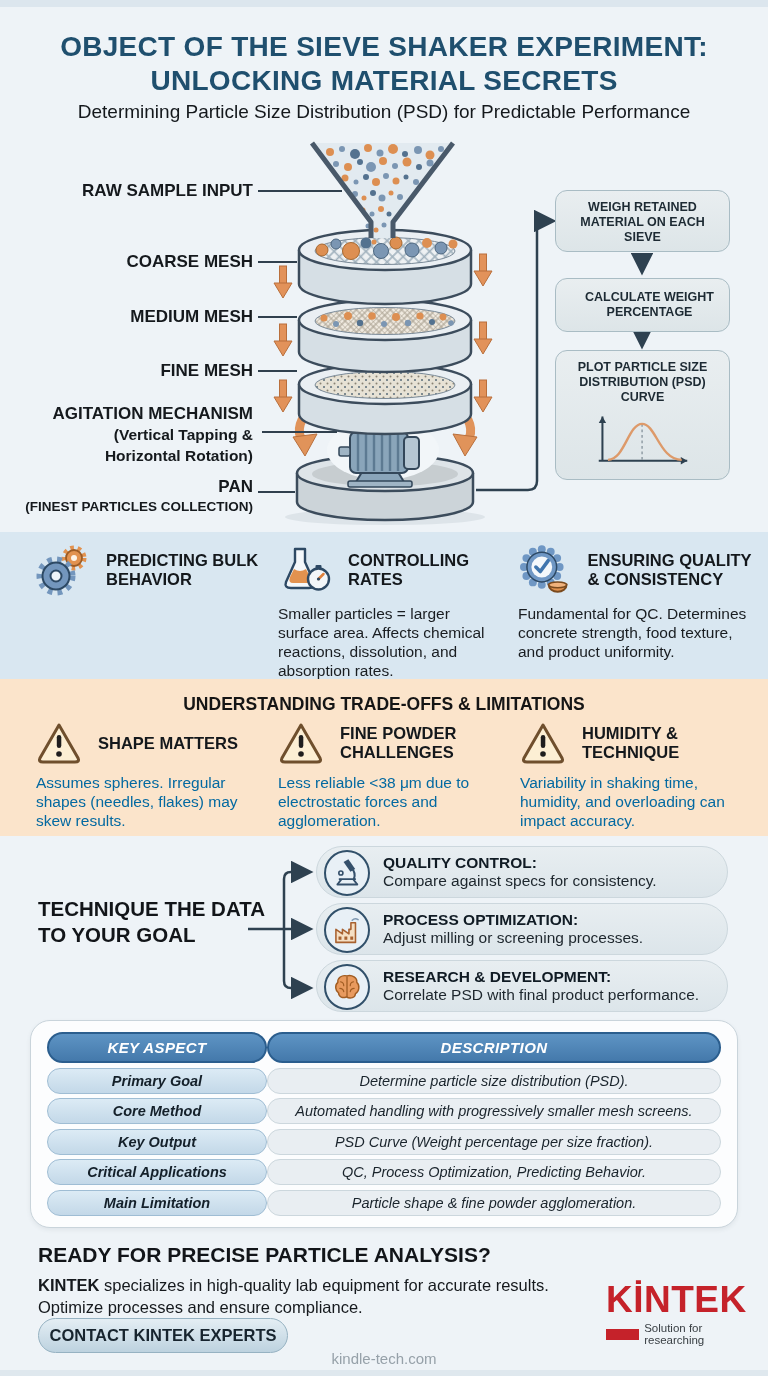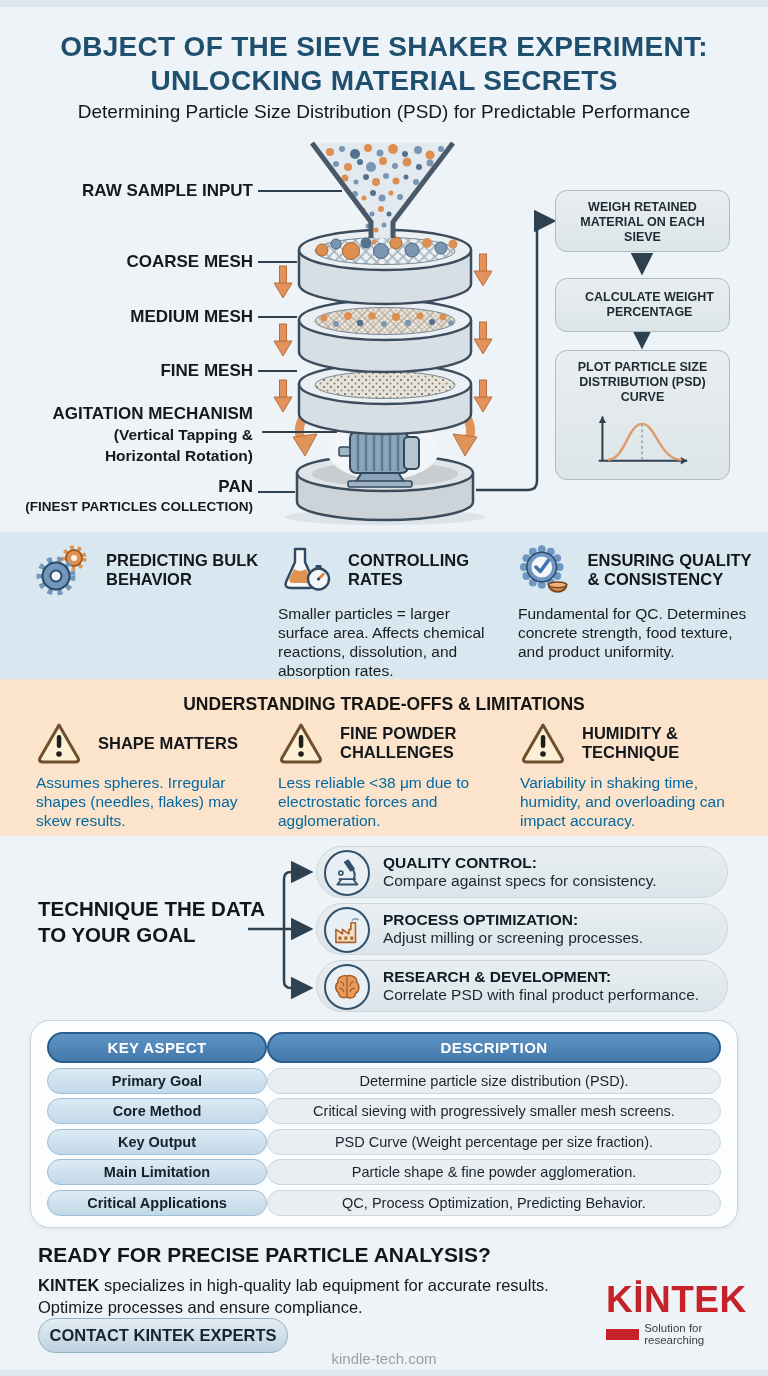--- a/index.html
+++ b/index.html
@@ -49,21 +49,21 @@
   .a-pill .icirc{position:absolute;left:7px;top:3px;width:46px;height:46px;border-radius:50%;
           background:#e8f0f6;border:2px solid #31506a;box-sizing:border-box;
           display:flex;align-items:center;justify-content:center;}
   .a-pill .pt{font-size:15.5px;font-weight:bold;color:#101b24;line-height:18px;}
   .a-pill .ps{font-size:15.5px;color:#1d262d;line-height:18px;}
 
   
   .table-card{position:absolute;left:30px;top:1020px;width:708px;height:208px;box-sizing:border-box;
           background:#fcfdfe;border:1.5px solid #c9d4db;border-radius:20px;padding:11px 16px;
           box-shadow:0 2px 4px rgba(60,80,95,.08);}
-  .t-row{display:grid;grid-template-columns:220px 1fr;column-gap:0;margin-bottom:4.5px;}
+  .t-row{display:grid;grid-template-columns:220px 1fr;column-gap:0;margin-bottom:4.5px;font-style:italic;}
   .cell{border-radius:999px;padding:4px 10px;text-align:center;box-sizing:border-box;}
   .cell.head{background:linear-gradient(#5e94c4,#4479ab);border:2px solid #2b5e8e;color:#fff;
           font-weight:bold;font-size:15px;letter-spacing:.4px;padding:5px 10px;}
   .cell.aspect{background:linear-gradient(#dcebf5,#c3d8e8);border:1.5px solid #9fbdd4;
           font-weight:bold;font-size:14.5px;color:#14202a;}
   .cell.desc{background:#e9eef2;border:1.5px solid #ccd7dd;font-size:14.5px;font-weight:500;color:#1a242c;}
 
   
   .cta-h{position:absolute;left:38px;top:1243px;font-size:21px;font-weight:bold;color:#121519;}
   .cta-p{position:absolute;left:38px;top:1274px;font-size:16.5px;line-height:22px;color:#15191d;}
@@ -478,33 +478,33 @@
     <div class="t-row">
       <div class="cell head">KEY ASPECT</div>
       <div class="cell head">DESCRIPTION</div>
     </div>
     <div class="t-row">
       <div class="cell aspect">Primary Goal</div>
       <div class="cell desc">Determine particle size distribution (PSD).</div>
     </div>
     <div class="t-row">
       <div class="cell aspect">Core Method</div>
-      <div class="cell desc">Critical sieving with progressively smaller mesh screens.</div>
+      <div class="cell desc">Automated handling with progressively smaller mesh screens.</div>
     </div>
     <div class="t-row">
       <div class="cell aspect">Key Output</div>
       <div class="cell desc">PSD Curve (Weight percentage per size fraction).</div>
     </div>
     <div class="t-row">
+      <div class="cell aspect">Critical Applications</div>
+      <div class="cell desc">QC, Process Optimization, Predicting Behavior.</div>
+    </div>
+    <div class="t-row">
       <div class="cell aspect">Main Limitation</div>
       <div class="cell desc">Particle shape &amp; fine powder agglomeration.</div>
-    </div>
-    <div class="t-row">
-      <div class="cell aspect">Critical Applications</div>
-      <div class="cell desc">QC, Process Optimization, Predicting Behavior.</div>
     </div>
   </div>
 
   <div class="cta-h">READY FOR PRECISE PARTICLE ANALYSIS?</div>
   <div class="cta-p">
     <div><strong>KINTEK</strong><span> specializes in high-quality lab equipment for accurate results.</span></div>
     <div>Optimize processes and ensure compliance.</div>
   </div>
   <div class="cta-btn">CONTACT KINTEK EXPERTS</div>
 

